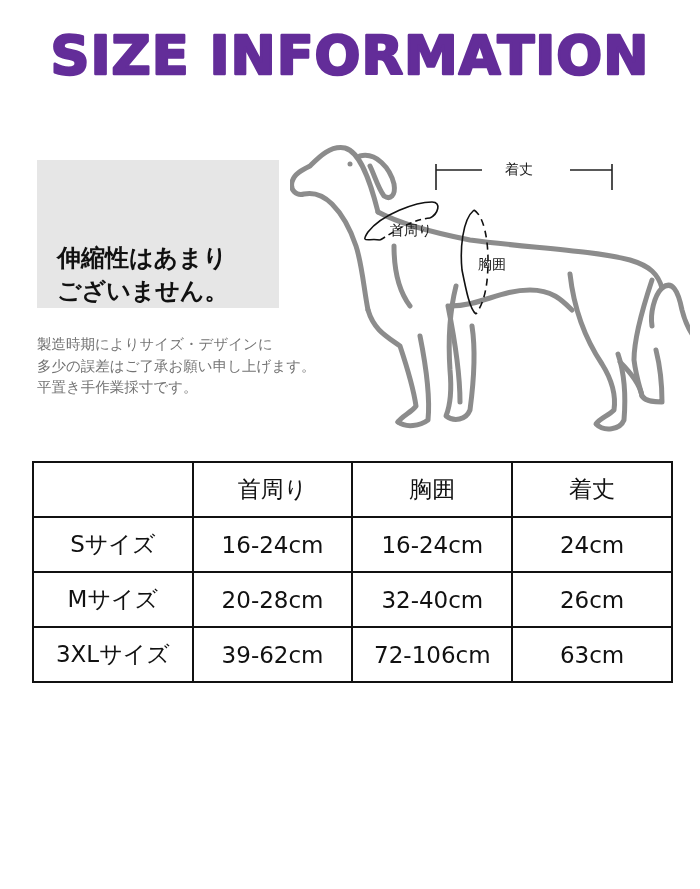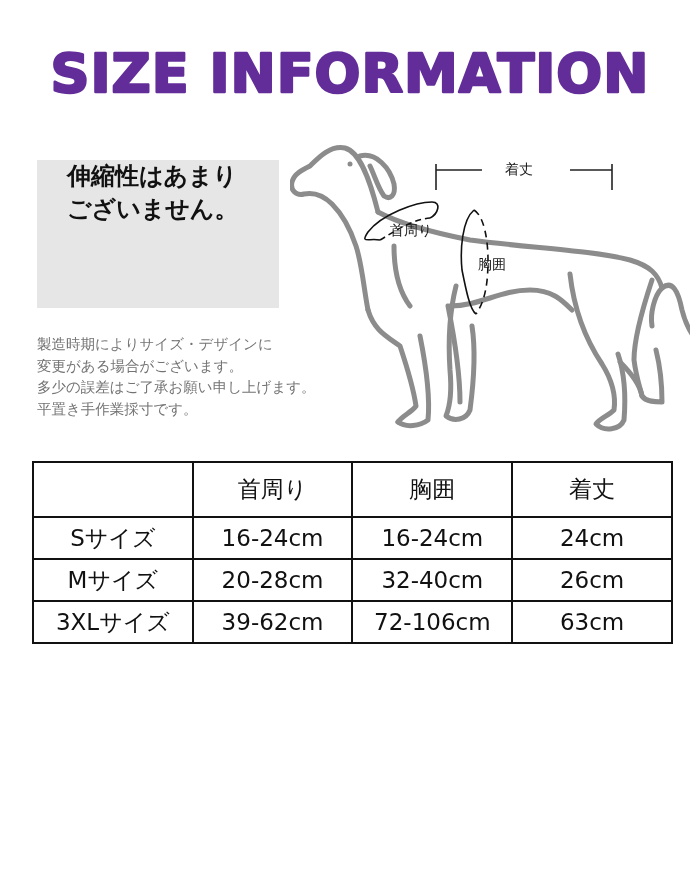--- a/index.html
+++ b/index.html
@@ -1,39 +1,39 @@
 <!DOCTYPE html>
 <html><head>
   <meta charset="utf-8">
   <style>
     * { margin: 0; padding: 0; box-sizing: border-box; }
     html, body { width: 700px; height: 889px; background: #ffffff; overflow: hidden; }
     body { position: relative; font-family: "DejaVu Sans", "Liberation Sans", sans-serif; color: #1a1a1a; }
 
     .title {
-      position: absolute; left: 0; top: 30px; width: 700px; height: 80px;
+      position: absolute; left: 0; top: 12px; width: 700px; height: 80px;
       text-align: center;
     }
     .title svg { display: block; margin: 0 auto; }
     .title-text {
       font-family: "DejaVu Sans", sans-serif;
       font-weight: bold;
       font-size: 54px;
       letter-spacing: 1px;
       fill: #632d99;
       stroke: #632d99;
       stroke-width: 2.5px;
       stroke-linejoin: round;
     }
 
     .notice-box {
       position: absolute; left: 37px; top: 160px; width: 242px; height: 148px;
       background: #e6e6e6;
-      display: flex; flex-direction: column; justify-content: flex-start;
-      padding-left: 30px;
+      display: flex; flex-direction: column; justify-content: flex-end;
+      padding-left: 20px;
     }
     .notice-line {
       font-weight: bold; font-size: 24px; line-height: 33px; color: #111;
       white-space: nowrap;
     }
 
     .notes {
       position: absolute; left: 37px; top: 334px; width: 360px;
     }
     .note-line {
@@ -51,21 +51,21 @@
       position: absolute; left: 32px; top: 461px; width: 641px;
       border-collapse: collapse;
       border: 2px solid #111;
     }
     .size-table td, .size-table th {
       border: 2px solid #111;
       text-align: center;
       font-weight: normal;
       font-size: 23px;
       color: #111;
-      height: 42px;
+      height: 55px;
       padding: 0;
     }
     .size-table th { height: 55px; }
     .col-size { width: 160px; }
     .col-val { width: 160px; }
   </style>
 </head>
 <body>
 
 <div class="title">
@@ -74,21 +74,20 @@
   </svg>
 </div>
 
 <div class="notice-box">
   <div class="notice-line">伸縮性はあまり</div>
   <div class="notice-line">ございません。</div>
 </div>
 
 <div class="notes">
   <div class="note-line">製造時期によりサイズ・デザインに</div>
-  <div class="note-line">変更がある場合がございます。</div>
   <div class="note-line">多少の誤差はご了承お願い申し上げます。</div>
   <div class="note-line">平置き手作業採寸です。</div>
 </div>
 
 <div class="dog">
   <svg width="400" height="300" viewBox="0 0 400 300">
     <g fill="none" stroke="#8c8c8c" stroke-width="5" stroke-linecap="round" stroke-linejoin="round">
 
       <path d="M88,72 C80,40 70,12 55,8 C40,5 28,18 20,26 C12,30 4,34 2,42 C0,50 6,56 14,54 C24,52 34,56 42,64 C52,74 60,88 66,106 C72,124 74,150 78,170"></path>
 

